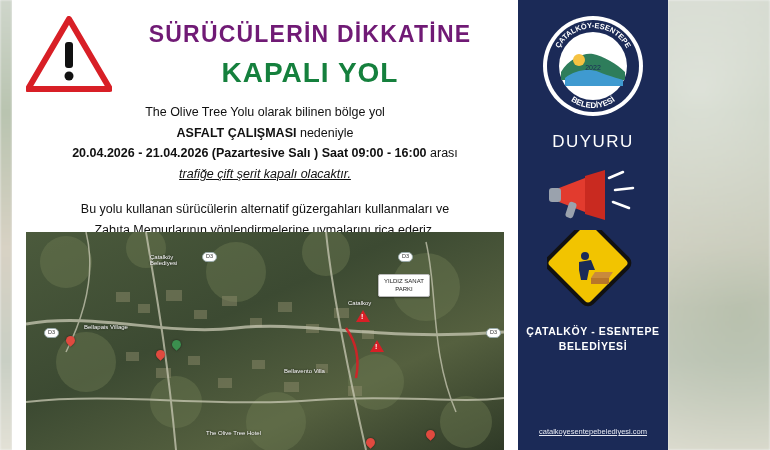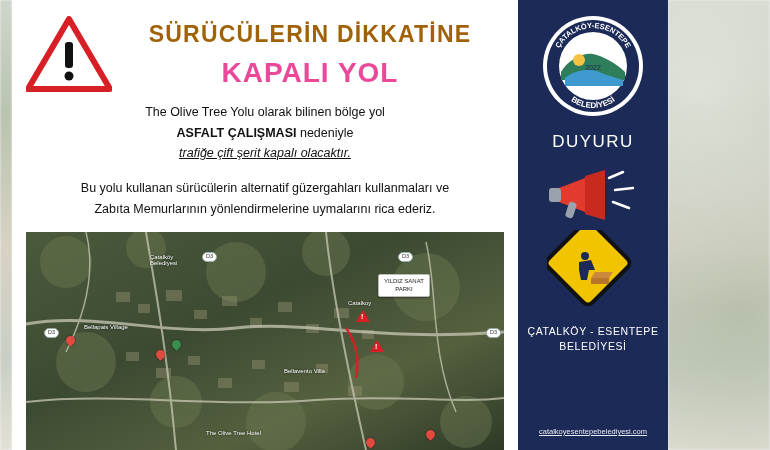--- a/index.html
+++ b/index.html
@@ -66,28 +66,28 @@
   }
   .warn-tri svg { display: block; }
   .titles {
     flex: 1;
     text-align: center;
     padding-top: 10px;
   }
   .title1 {
     font-size: 23px;
     font-weight: bold;
-    color: #a16207;
+    color: #701a75;
     letter-spacing: 1.2px;
     line-height: 1.1;
   }
   .title2 {
     font-size: 28px;
     font-weight: bold;
-    color: #ec4899;
+    color: #15803d;
     letter-spacing: 1px;
     margin-top: 10px;
   }
   
   .body-text {
     text-align: center;
     color: #111111;
     margin-top: 10px;
     padding: 0 18px;
   }
@@ -199,21 +199,21 @@
     width: 92px;
     height: 52px;
   }
   .worksign {
     margin: 8px auto 0;
     width: 92px;
     height: 84px;
   }
   .muni {
     font-size: 10.5px;
-    font-weight: normal;
+    font-weight: bold;
     line-height: 1.45;
     letter-spacing: .6px;
     margin-top: 10px;
   }
   .site {
     position: absolute;
     left: 0;
     right: 0;
     bottom: 14px;
     font-size: 7.5px;
@@ -244,20 +244,23 @@
         <div class="titles">
           <div class="title1">SÜRÜCÜLERİN  DİKKATİNE</div>
           <div class="title2">KAPALI YOL</div>
         </div>
       </div>
 
       <div class="body-text">
         <div class="line">The Olive Tree Yolu olarak bilinen  bölge yol</div>
         <div class="line-mix">
           <span class="b u">ASFALT ÇALIŞMASI</span><span> nedeniyle</span>
+        </div>
+        <div class="line-mix">
+          <span class="b u">20.04.2026 - 21.04.2026 (Pazartesive Salı ) Saat 09:00 - 16:00</span><span> arası</span>
         </div>
         <div class="line u">trafiğe çift şerit kapalı olacaktır.</div>
         <div class="para">Bu yolu kullanan sürücülerin alternatif güzergahları kullanmaları ve</div>
         <div class="line">Zabıta Memurlarının yönlendirmelerine  uymalarını  rica ederiz.</div>
       </div>
 
       <div class="map">
         <svg class="map-canvas" viewBox="0 0 478 218" preserveAspectRatio="none">
           <defs>
             <linearGradient id="terr" x1="0" y1="0" x2="1" y2="1">

